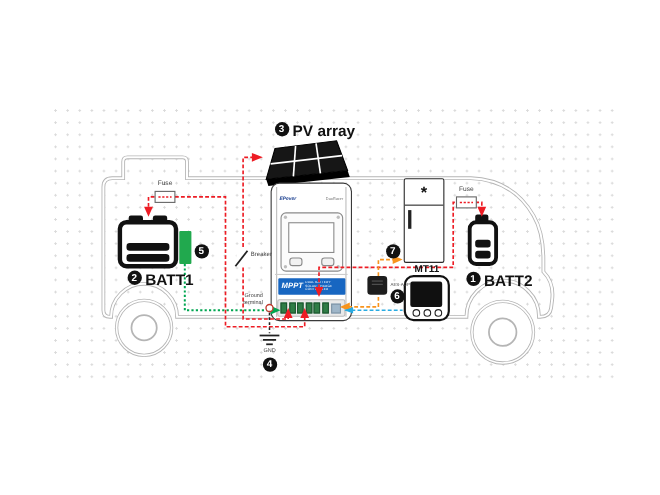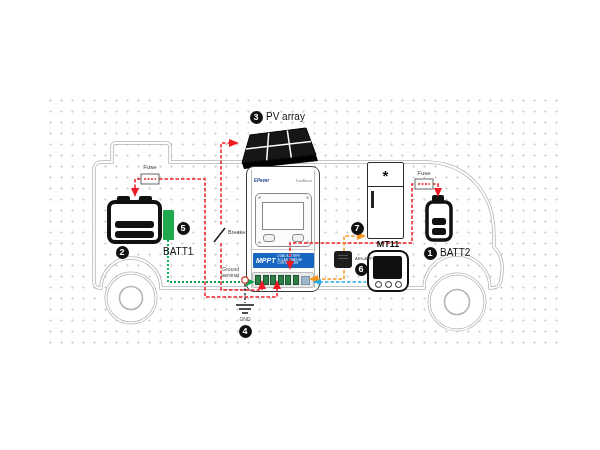--- a/index.html
+++ b/index.html
@@ -8,21 +8,21 @@
         background-image:radial-gradient(#dadada 1px,transparent 1.2px);
         background-size:11px 11px;}
   svg{position:absolute;left:0;top:0;}
   #base-svg{z-index:1;}
   #wire-svg{z-index:3;pointer-events:none;}
   .comp{position:absolute;z-index:2;box-sizing:border-box;}
   .lbl{position:absolute;z-index:4;color:#111;white-space:nowrap;}
   .badge{position:absolute;z-index:5;width:13px;height:13px;border-radius:50%;
          background:var(--badge-black);color:#fff;font-size:9px;font-weight:bold;
          line-height:13px;text-align:center;}
-  .big-label{font-size:10px;font-weight:normal;}
+  .big-label{font-size:14px;font-weight:bold;}
   .tiny{color:#444;}
   
   .rv-outer{fill:none;stroke:var(--outline-gray);stroke-width:3.4;}
   .rv-inner{fill:none;stroke:#fff;stroke-width:1.8;}
   .wheel-outer{fill:#fff;stroke:var(--outline-gray);stroke-width:3;}
   .wheel-mid{fill:none;stroke:#fff;stroke-width:1.5;}
   .wheel-hub{fill:#fff;stroke:var(--outline-gray);stroke-width:1.6;}
   
   .wire{fill:none;stroke-width:1.5;}
   .w-red{stroke:var(--wire-red);stroke-dasharray:3.5 2;}
@@ -231,21 +231,21 @@
     <g>
       <rect x="415" y="179" width="18" height="10" fill="#fff" stroke="#666" stroke-width="1"></rect>
       <line x1="418" y1="184" x2="430" y2="184" stroke="var(--wire-red)" stroke-width="1.4" stroke-dasharray="2 1.5"></line>
     </g>
   </svg>
 
   <div class="badge" style="left:249.5px;top:110.5px;">3</div>
   <div class="lbl big-label" style="left:266px;top:111px;">PV array</div>
 
   <div class="badge" style="left:115.5px;top:245.5px;">2</div>
-  <div class="lbl big-label" style="left:132px;top:246px;margin-left:31px;">BATT1</div>
+  <div class="lbl big-label" style="left:132px;top:246px;">BATT1</div>
 
   <div class="badge" style="left:423.5px;top:246.5px;">1</div>
   <div class="lbl big-label" style="left:440px;top:247px;">BATT2</div>
 
   <div class="badge" style="left:176.5px;top:221.5px;">5</div>
   <div class="badge" style="left:238.5px;top:324.5px;">4</div>
   <div class="badge" style="left:354.5px;top:262.5px;">6</div>
   <div class="badge" style="left:350.5px;top:221.5px;">7</div>
 
   <div class="lbl tiny" style="left:138px;top:164px;width:24px;text-align:center;font-size:6px;">Fuse</div>

